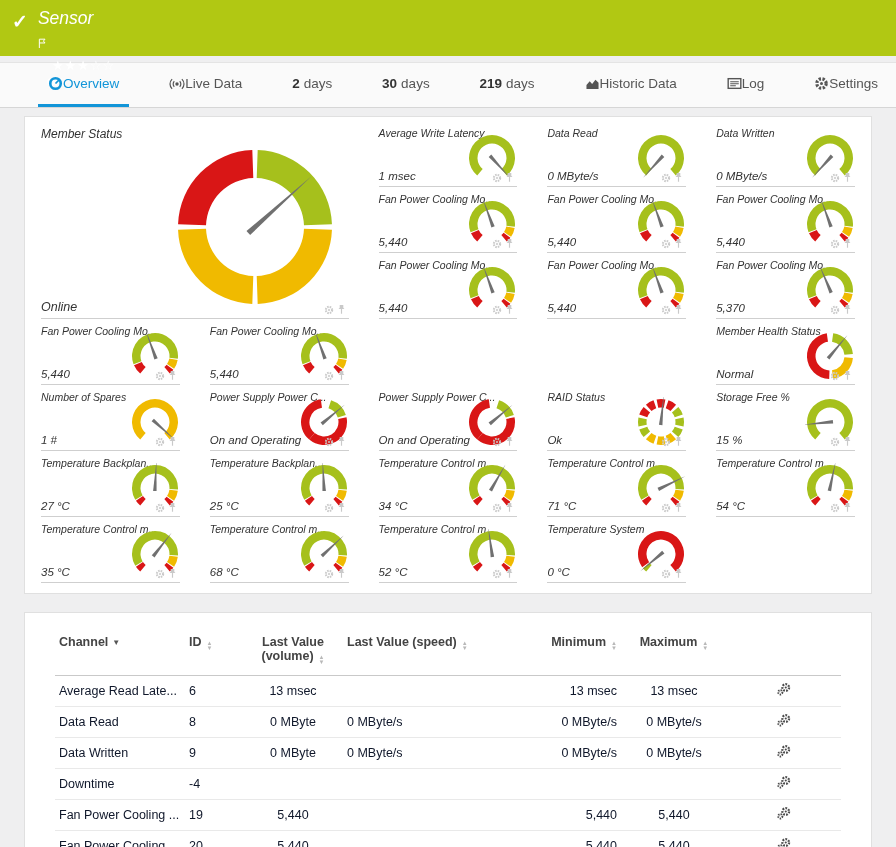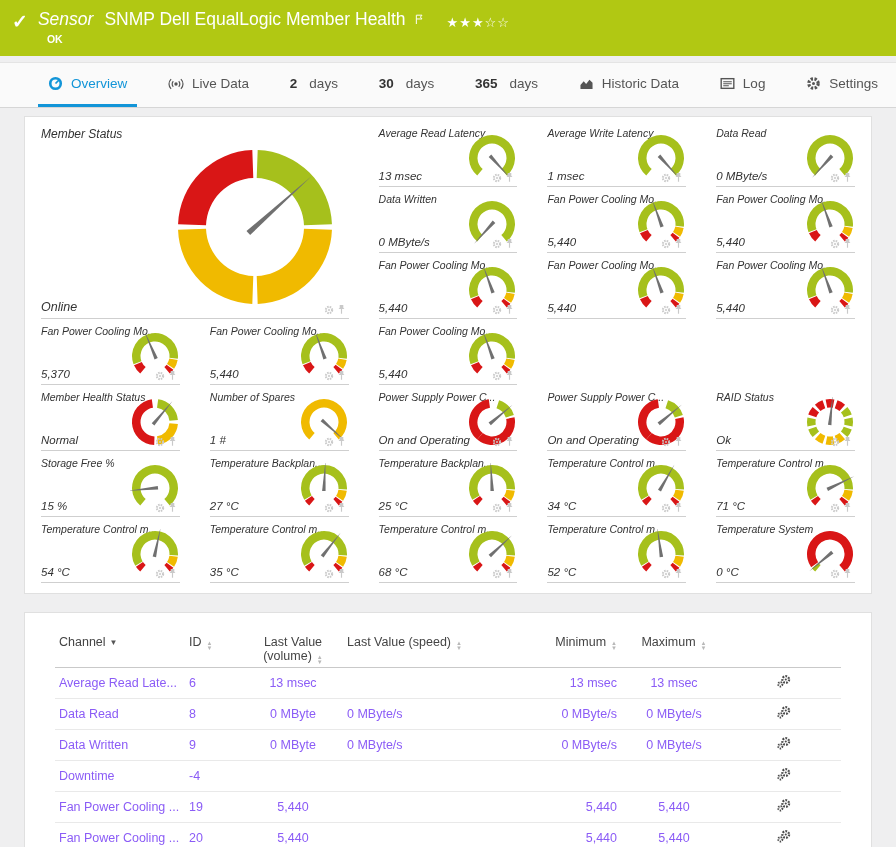--- a/index.html
+++ b/index.html
@@ -6,30 +6,30 @@
   html,body { margin:0; padding:0; }
   body {
     width:896px; height:847px; overflow:hidden;
     background:#efeff0;
     font-family:"Liberation Sans", sans-serif;
     color:#333;
   }
   
   .topbar { height:56px; background:#b1c813; color:#fff; display:flex; padding:8px 10px 0 12px; }
   .topbar .check { font-size:19px; font-weight:bold; margin:2px 10px 0 0; }
-  .title-line { font-size:17.5px; white-space:nowrap; display:flex; align-items:flex-end; gap:9px; }
+  .title-line { font-size:17.5px; white-space:nowrap; display:flex; align-items:flex-start; gap:3px;flex-direction:column; }
   .title-line .kind { font-style:italic; margin-right:2px; }
   .flag { margin-top:1px; }
   .stars { font-size:13px; letter-spacing:1px; margin-left:14px; margin-top:1px; }
   .status-ok { font-size:10.5px; font-weight:bold; margin:3px 0 0 9px; }
   
   .tabbar { height:46px; margin-top:6px; background:#fafafa; border-top:1px solid #e4e4e4;
             border-bottom:1px solid #d6d6d6; display:flex; justify-content:space-between;
             padding:0 8px 0 38px; }
-  .tab { display:flex; align-items:center; gap:8px; padding:0 10px; font-size:13.5px; color:#555;
+  .tab { display:flex; align-items:center; gap:0; padding:0 10px; font-size:13.5px; color:#555;
          border-bottom:3px solid transparent; cursor:pointer; }
   .tab svg { display:block; }
   .tab .num { font-weight:bold; color:#333; margin-right:4px; }
   .tab.active { color:#1295d8; border-bottom-color:#1295d8; }
   
   .panel { margin:8px 24px 0 24px; background:#fff; border:1px solid #e0e0e0; }
   .panel-gauges { padding:4px 16px 10px 16px; }
   .grid { display:grid; grid-template-columns:repeat(5,1fr); grid-auto-rows:66px; column-gap:30px;font-style:italic; }
   .cell { position:relative; border-bottom:1px solid #cfcfcf; overflow:visible; }
   .cell.empty { border-bottom:none; grid-column:span 2; }
@@ -38,44 +38,43 @@
   .cell.big .cell-label { font-size:12px; }
   .cell-value { position:absolute; left:0; bottom:4px; font-size:11.5px; color:#333; white-space:nowrap; }
   .cell.big .cell-value { font-size:12.5px; }
   .gauge-sm { position:absolute; right:0; top:12px; }
   .gauge-big { position:absolute; right:14px; top:26px; }
   .cell-icons { position:absolute; right:3px; bottom:3px; display:flex; align-items:center; gap:3px; }
   .cell-icons svg { display:block; cursor:pointer; }
   
   .panel-table { margin-top:18px; padding:10px 30px 0 30px; height:296px; overflow:hidden; }
   table { width:100%; border-collapse:collapse; table-layout:fixed; }
-  th { font-size:12.5px; font-weight:normal; color:#444; text-align:left; vertical-align:top;
-       padding:12px 4px 2px 4px; border-bottom:1px solid #c9c9c9; cursor:pointer; }
-  td { font-size:12.5px; color:#8b5cf6; padding:6px 4px 7px 4px; border-bottom:1px solid #e9e9e9; }
+  th { font-size:12.5px; font-weight:bold; color:#444; text-align:left; vertical-align:top;
+       padding:12px 4px 10px 4px; border-bottom:1px solid #c9c9c9; cursor:pointer; }
+  td { font-size:12.5px; color:#0f172a; padding:6px 4px 7px 4px; border-bottom:1px solid #e9e9e9; }
   th:nth-child(1), td:nth-child(1) { width:130px; }
   th:nth-child(2), td:nth-child(2) { width:58px; }
   th:nth-child(3), td:nth-child(3) { width:100px; text-align:center; }
   th:nth-child(4), td:nth-child(4) { width:146px; text-align:left; }
   th:nth-child(5), td:nth-child(5) { width:132px; text-align:right; }
   th:nth-child(6), td:nth-child(6) { width:106px; text-align:center; }
   th:nth-child(7), td:nth-child(7) { text-align:center; }
   .sort-desc { display:inline-block; font-size:8px; color:#555; margin-left:4px; vertical-align:1px; }
   .sort-both { display:inline-flex; flex-direction:column; font-size:6px; line-height:5px;
                color:#b8b8b8; margin-left:5px; vertical-align:1px; }
   .row-gear { cursor:pointer; }
 </style>
 </head>
 <body>
 
 <div class="topbar">
   <span class="check">✓</span>
   <div>
     <div class="title-line">
       <span class="kind">Sensor</span>
-      <span>SNMP Dell EqualLogic Member Health</span>
       <span class="flag">
         <svg width="9" height="11" viewBox="0 0 10 12">
             <path d="M1.5 11V1.2h6.3L6 3.3l1.8 2.1H1.5" fill="none" stroke="#fff" stroke-width="1.1"></path>
           </svg>
       </span>
       <span class="stars" id="stars">★★★☆☆</span>
     </div>
     <div class="status-ok">OK</div>
   </div>
 </div>
@@ -103,21 +102,21 @@
     </div>
     <div class="tab">
       <span class="num">2</span>
       <span>days</span>
     </div>
     <div class="tab">
       <span class="num">30</span>
       <span>days</span>
     </div>
     <div class="tab">
-      <span class="num">365</span>
+      <span class="num">219</span>
       <span>days</span>
     </div>
     <div class="tab">
       <span>
         <svg width="15" height="13" viewBox="0 0 16 14">
           <path d="M1.5 13V8.5L5 4.5l2.6 3L11.2 3l3.3 3.3V13z" fill="currentColor"></path>
         </svg>
       </span>
       <span>Historic Data</span>
     </div>
@@ -146,42 +145,20 @@
       <div class="cell big">
         <div class="cell-label">Member Status</div>
         <svg viewBox="0 0 160 160" width="160" height="160" class="gauge-big">
           <path d="M3.05 77.31A77 77 0 0 1 77.31 3.05L78.29 31.03A49 49 0 0 0 31.03 78.29Z" fill="#d91616"></path>
           <path d="M82.69 3.05A77 77 0 0 1 156.95 77.31L128.97 78.29A49 49 0 0 0 81.71 31.03Z" fill="#a6c01c"></path>
           <path d="M156.95 82.69A77 77 0 0 1 82.69 156.95L81.71 128.97A49 49 0 0 0 128.97 81.71Z" fill="#f0ba00"></path>
           <path d="M77.31 156.95A77 77 0 0 1 3.05 82.69L31.03 81.71A49 49 0 0 0 78.29 128.97Z" fill="#f0ba00"></path>
           <polygon points="75.15,88.07 71.47,83.98 136.48,29.15" fill="#707070"></polygon>
         </svg>
         <div class="cell-value">Online</div>
-        <div class="cell-icons">
-          <span>
-            <svg width="10" height="10" viewBox="0 0 16 16">
-              <circle cx="8" cy="8" r="5" fill="none" stroke="#c9c9c9" stroke-width="3.4" stroke-dasharray="2.4 1.6"></circle>
-              <circle cx="8" cy="8" r="1.6" fill="#c9c9c9"></circle>
-            </svg>
-          </span>
-          <span>
-            <svg width="9" height="11" viewBox="0 0 10 12">
-              <path d="M3 1h4v3.1l1.3 1.4H1.7L3 4.1z" fill="#c9c9c9"></path>
-              <path d="M5 5.5v5.2" stroke="#c9c9c9" stroke-width="1.3"></path>
-            </svg>
-          </span>
-        </div>
-      </div>
-      <div class="cell">
-        <div class="cell-label">Average Read Latency</div>
-        <svg viewBox="0 0 50 50" width="50" height="50" class="gauge-sm">
-          <path d="M10.22 42.62A23 23 0 1 1 39.78 42.62L34.32 36.11A14.5 14.5 0 1 0 15.68 36.11Z" fill="#a6c01c"></path>
-          <polygon points="21.69,23.94 24.29,21.6 43.07,45.06" fill="#707070"></polygon>
-        </svg>
-        <div class="cell-value">13 msec</div>
         <div class="cell-icons">
           <span>
             <svg width="10" height="10" viewBox="0 0 16 16">
               <circle cx="8" cy="8" r="5" fill="none" stroke="#c9c9c9" stroke-width="3.4" stroke-dasharray="2.4 1.6"></circle>
               <circle cx="8" cy="8" r="1.6" fill="#c9c9c9"></circle>
             </svg>
           </span>
           <span>
             <svg width="9" height="11" viewBox="0 0 10 12">
               <path d="M3 1h4v3.1l1.3 1.4H1.7L3 4.1z" fill="#c9c9c9"></path>

